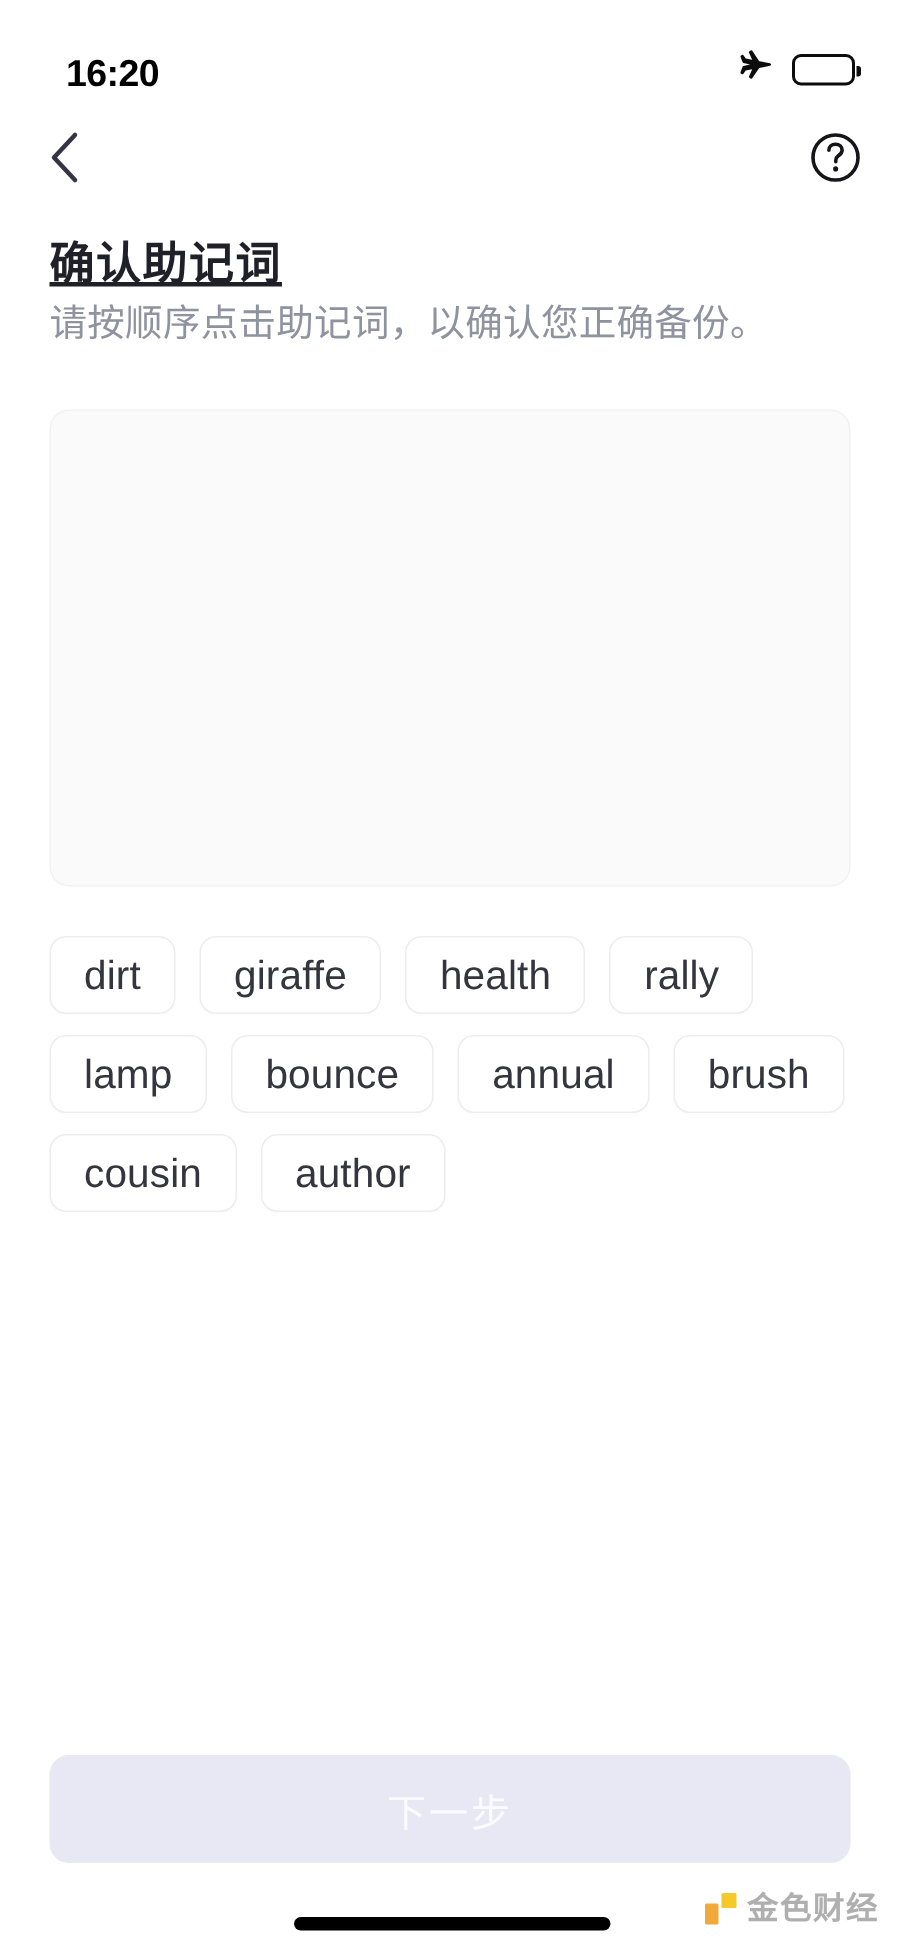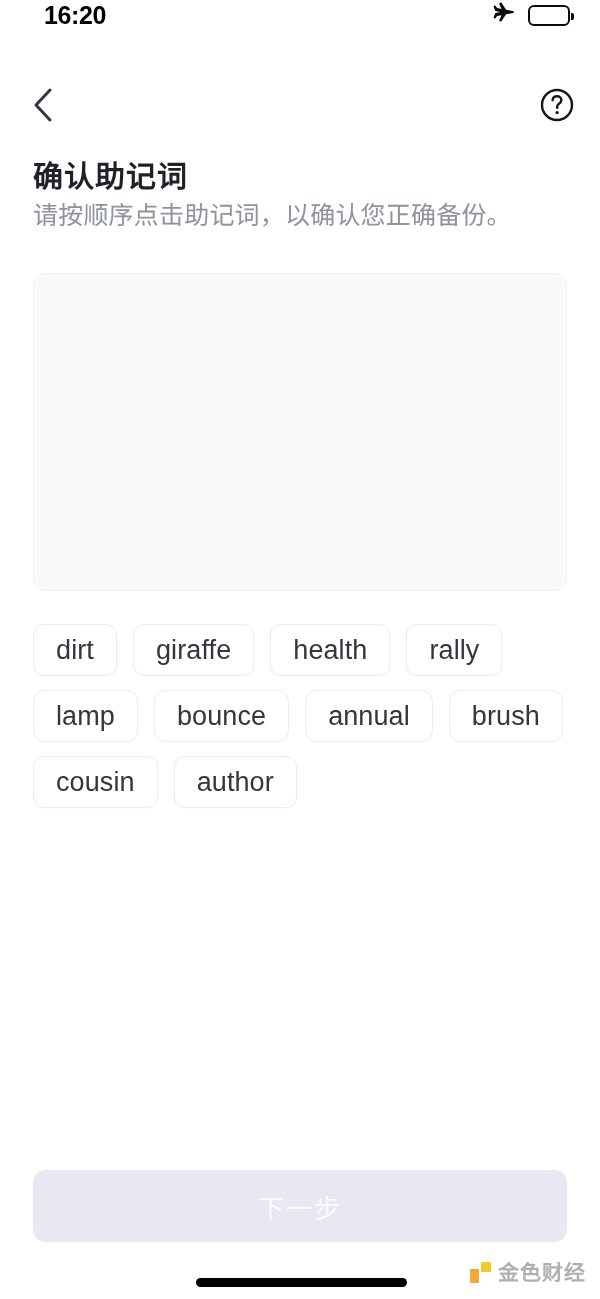--- a/index.html
+++ b/index.html
@@ -13,21 +13,21 @@
   #screen {
     position:relative;
     width:600px; height:1299px;
     background:#ffffff;
   }
 
   
   .status-bar {
     position:absolute; top:0; left:0;
     width:600px; height:62px;
-    display:flex; align-items:flex-start;
+    display:flex; align-items:flex-end;
     justify-content:space-between;
     padding:0 30px 0 44px;
   }
   .status-time {
     font-size:25px;
     font-weight:bold;
     color:#000000;
     letter-spacing:-0.4px;
     line-height:1;
     padding-top:3px;
@@ -80,20 +80,21 @@
 
   
   .page-title {
     position:absolute;
     left:33px; top:159px;
     font-size:30px;
     font-weight:bold;
     color:#1f2028;
     letter-spacing:1px;
     line-height:1.2;
+    text-decoration:underline;
   }
   .page-subtitle {
     position:absolute;
     left:33px; top:201px;
     width:534px;
     font-size:25px;
     color:#8f939f;
     letter-spacing:0.2px;
     line-height:1.35;
     font-family:Liberation Mono, monospace;

